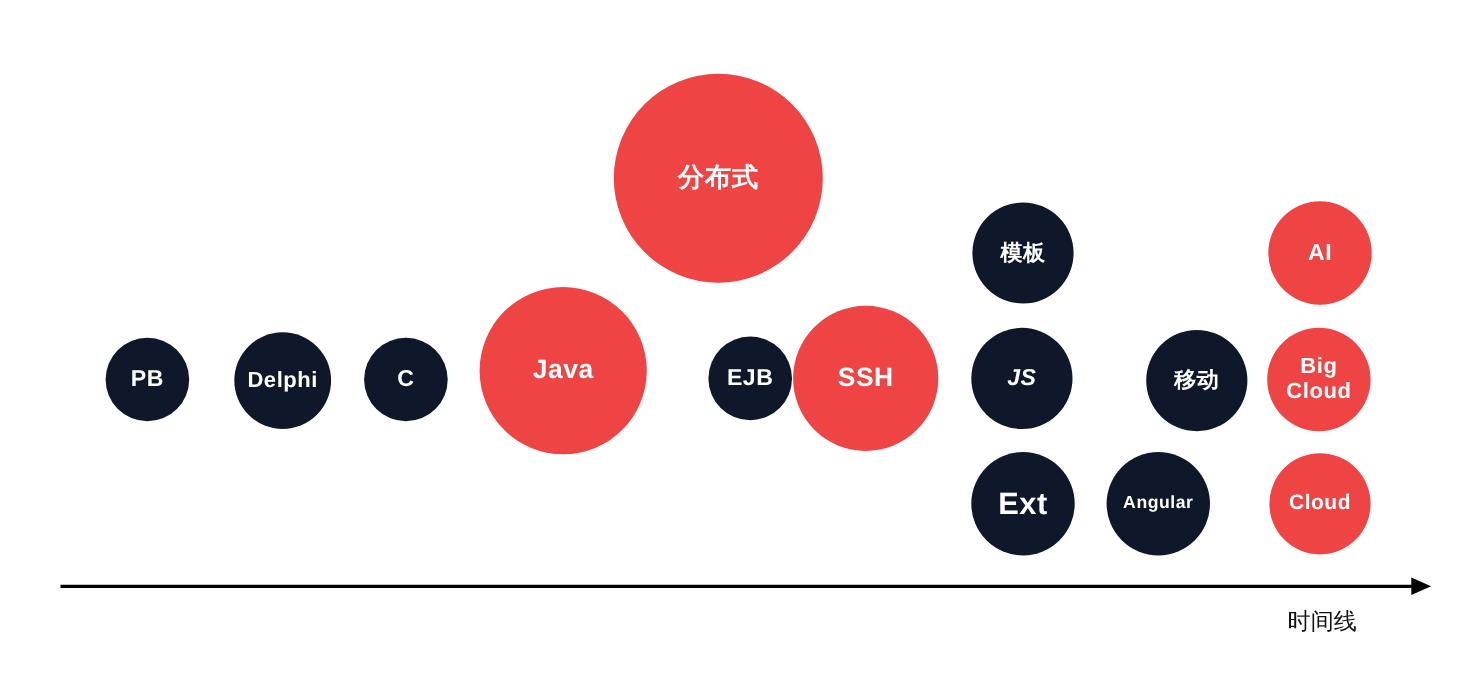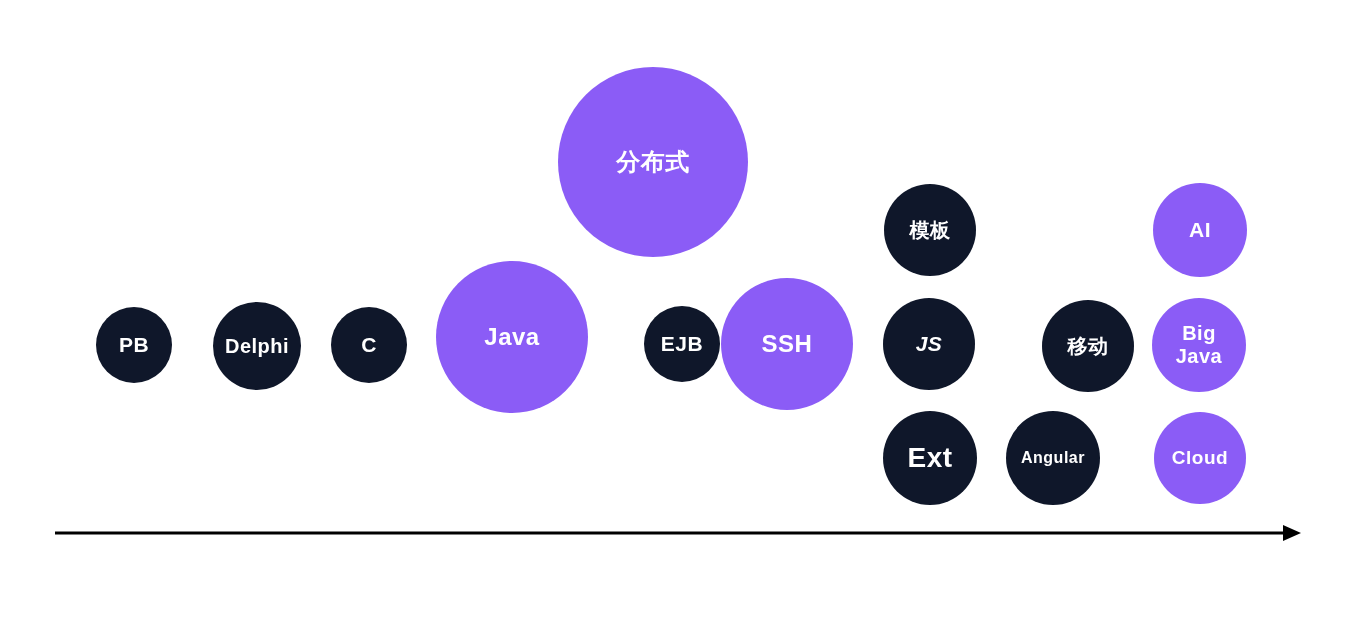--- a/index.html
+++ b/index.html
@@ -25,21 +25,21 @@
     box-sizing: border-box;
   }
   .bubble span {
     color: #ffffff;
     font-weight: bold;
     white-space: pre-line;
     line-height: 1.15;
     letter-spacing: 0.5px;
   }
   .bubble.neutral   { background: #0f172a; }
-  .bubble.highlight { background: #8b5cf6; }
+  .bubble.highlight { background: #ef4444; }
   #arrow-svg {
     position: absolute;
     left: 0; top: 0;
     width: 1346px;
     height: 630px;
     pointer-events: none;
   }
   #axis-label {
     position: absolute;
     left: 1140px;
@@ -90,26 +90,27 @@
         <span style="font-size: 20px;">移动</span>
       </div>
       <div class="bubble neutral" style="left: 1006px; top: 411px; width: 94px; height: 94px; align-items: center;">
         <span style="font-size: 16px;">Angular</span>
       </div>
       <div class="bubble highlight" style="left: 1153px; top: 183px; width: 94px; height: 94px;">
         <span style="font-size: 21px;">AI</span>
       </div>
       <div class="bubble highlight" style="left: 1152px; top: 298px; width: 94px; height: 94px;">
         <span style="font-size: 20px;">Big
-Java</span>
+Cloud</span>
       </div>
       <div class="bubble highlight" style="left: 1154px; top: 412px; width: 92px; height: 92px;">
         <span style="font-size: 19px;">Cloud</span>
       </div>
     </div>
 
   <svg id="arrow-svg" viewBox="0 0 1346 630" xmlns="http://www.w3.org/2000/svg">
     <line id="axis-line" x1="55" y1="533" x2="1284" y2="533" stroke="#000000" stroke-width="3"></line>
     <polygon id="axis-head" points="1283,525 1301,533 1283,541" fill="#000000"></polygon>
   </svg>
 
+  <div id="axis-label">时间线</div>
 
 </div>
 
 </body></html>

